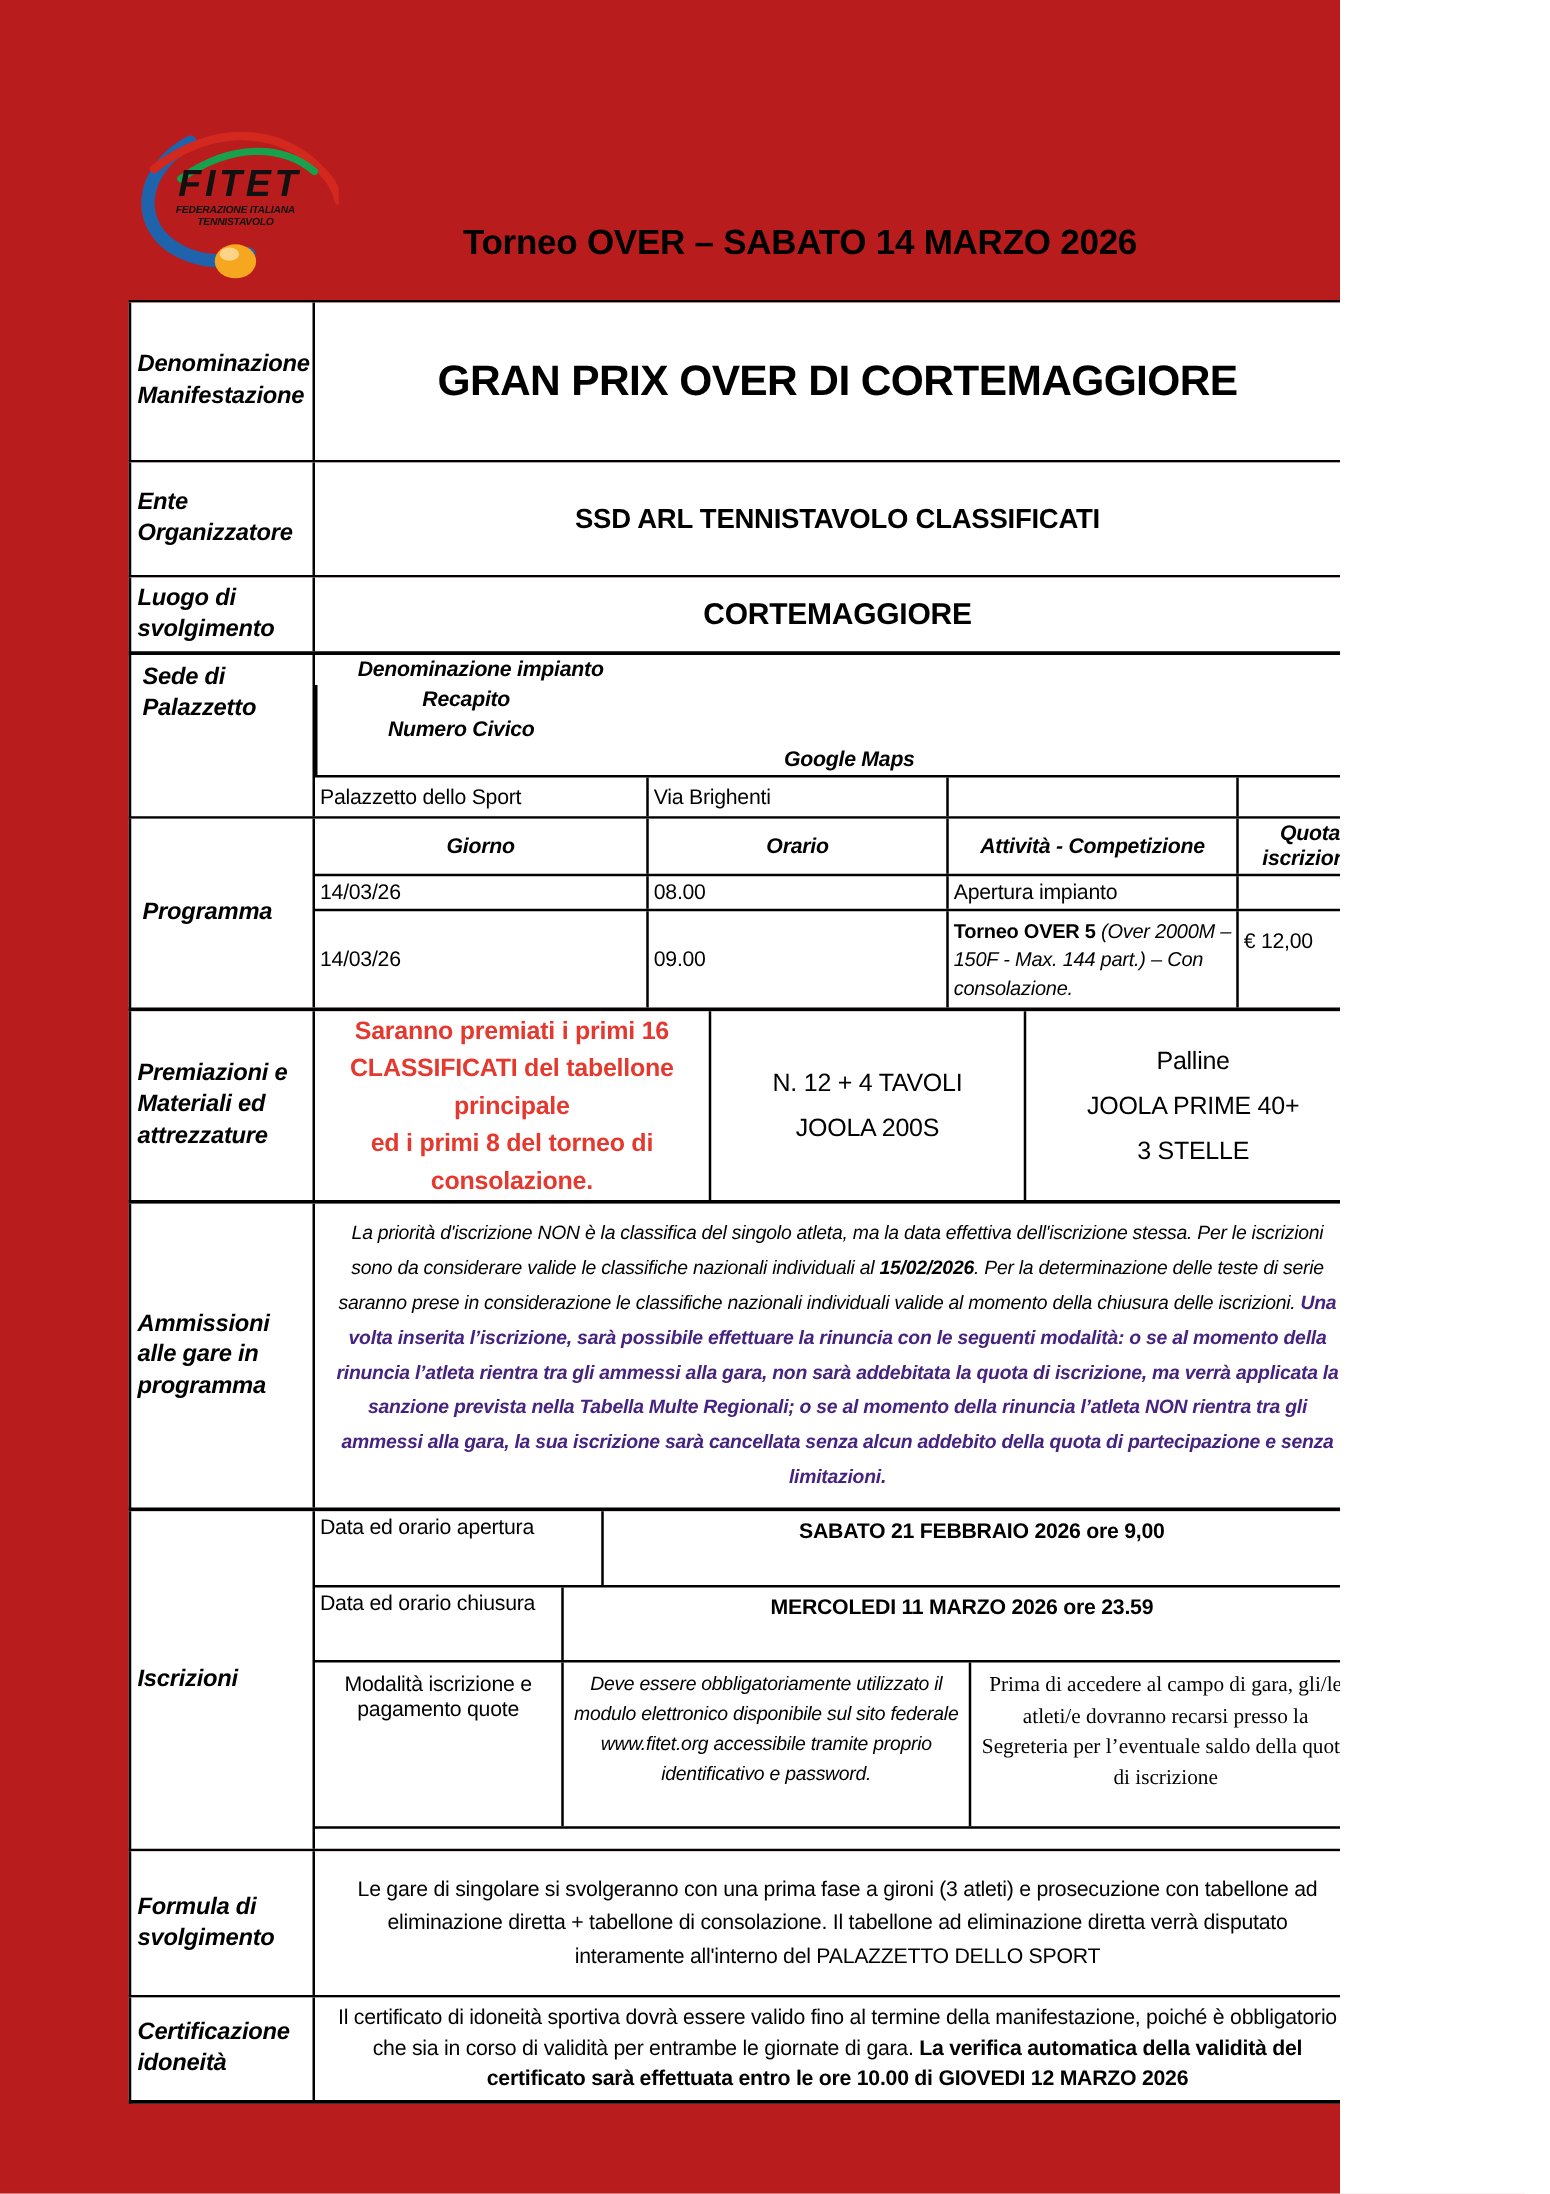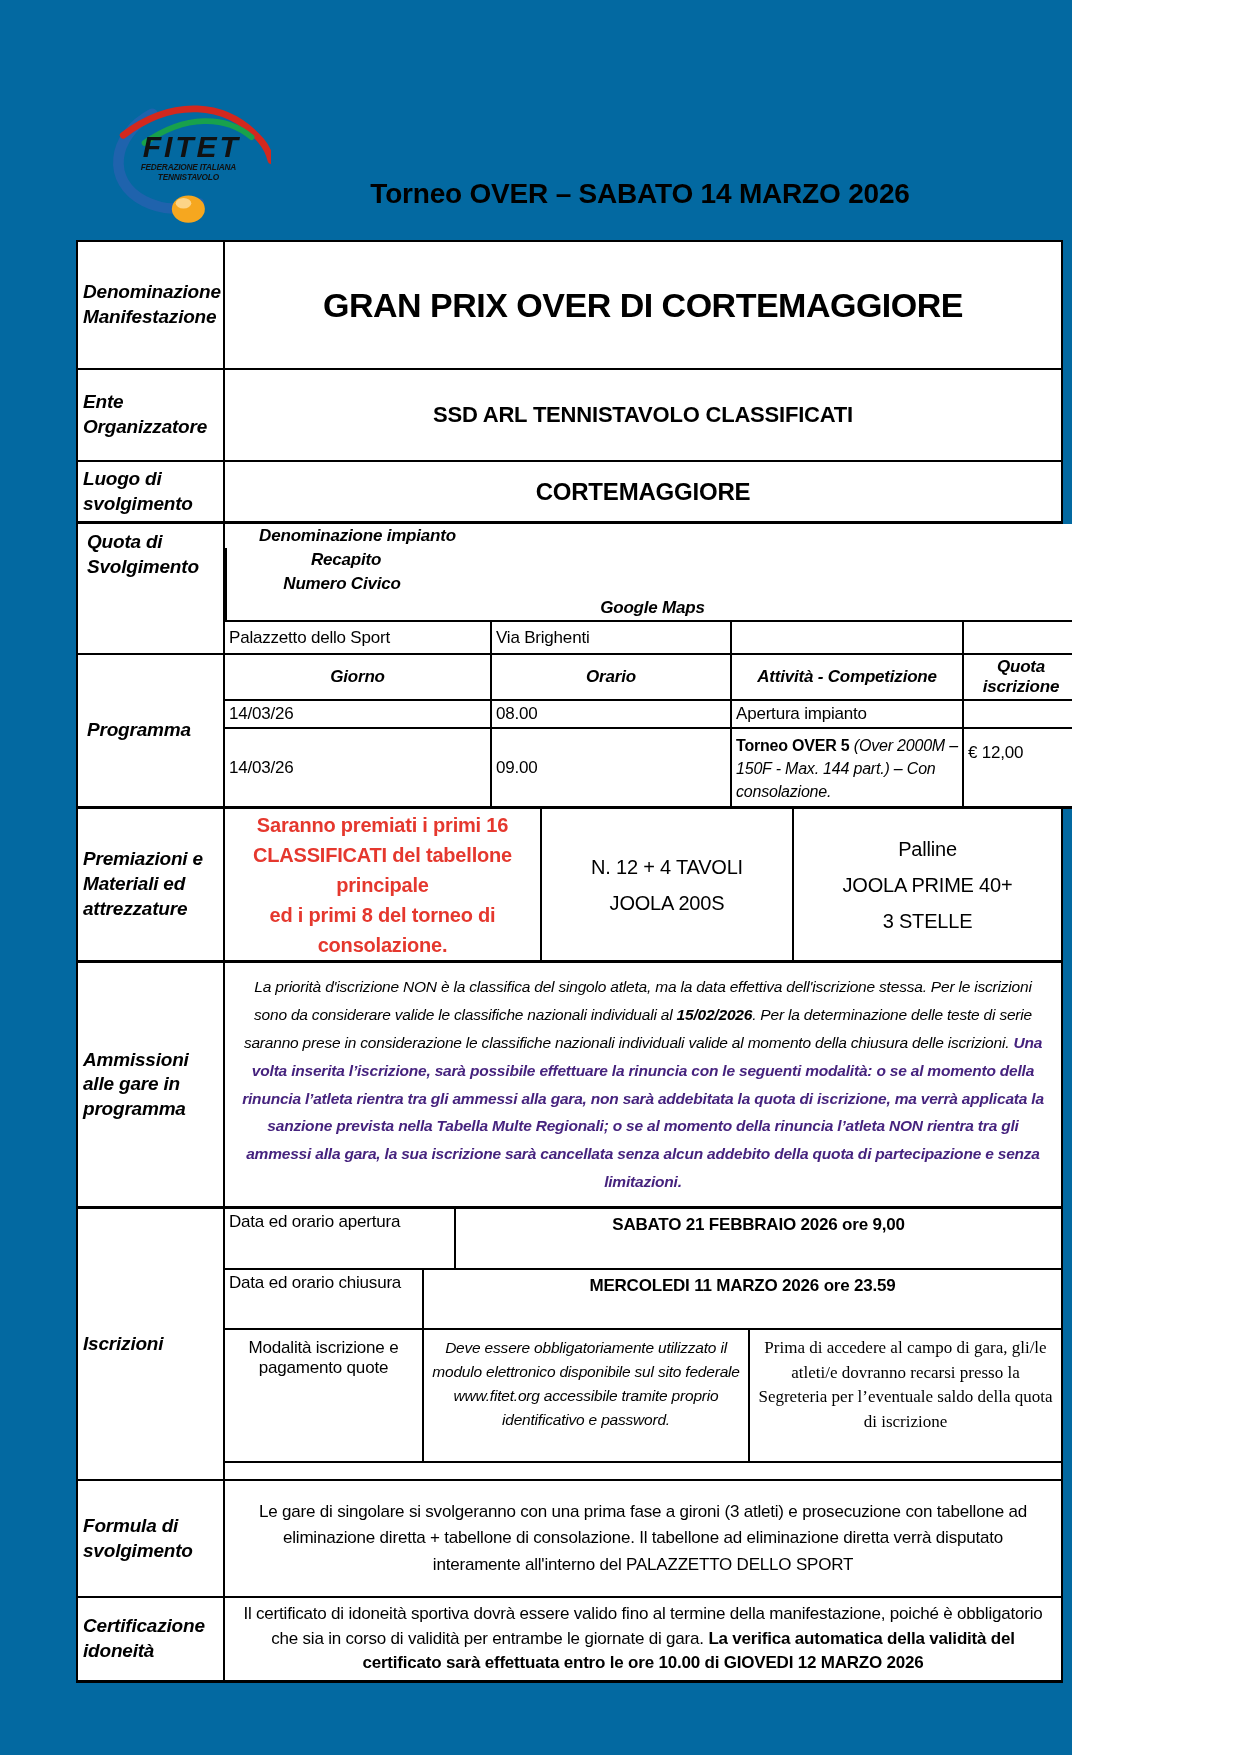--- a/index.html
+++ b/index.html
@@ -1,27 +1,27 @@
 <!DOCTYPE html>
 <html><head>
 <meta charset="utf-8">
 <style>
   html,body { margin:0; padding:0; background:#ffffff; }
   .page {
-    position:relative; width:1072px; height:1755px; background:#0369a1;
+    position:relative; width:1072px; height:1755px; background:#b91c1c;
     font-family:"Liberation Sans", sans-serif; color:#000;
     letter-spacing:-0.2px; overflow:hidden;
   }
   .logo { position:absolute; left:96px; top:92px; }
   .doc-title {
     position:absolute; left:0; top:178px; width:1240px;
     text-align:center; padding-left:40px; box-sizing:border-box;
     font-size:28px; font-weight:bold;
   }
-  .tbl { position:absolute; left:76px; top:240px; width:987px; border-top:2px solid #000; }
+  .tbl { position:absolute; left:103px; top:240px; width:987px; border-top:2px solid #000; }
   .row { display:flex; border-left:2px solid #000; border-right:2px solid #000; border-bottom:2px solid #000; box-sizing:border-box; width:987px; background:#fff; }
   .row.bb3 { border-bottom-width:3px; }
   .row.overhang { width:1004px; }
   .lab {
     width:147px; min-width:147px; box-sizing:border-box; padding:3px 2px 3px 5px;
     font-style:italic; font-weight:bold; font-size:19px; line-height:1.3;
     display:flex; align-items:center; border-right:2px solid #000;
   }
   .lab.pad { padding-left:9px; }
   .content { flex:1; display:flex; flex-direction:column; }
@@ -101,21 +101,21 @@
       <div class="lab">Ente Organizzatore</div>
       <div class="mid-title">SSD ARL TENNISTAVOLO CLASSIFICATI</div>
     </div>
 
     <div class="row h62 bb3">
       <div class="lab">Luogo di svolgimento</div>
       <div class="small-title">CORTEMAGGIORE</div>
     </div>
 
     <div class="row overhang">
-      <div class="lab pad" style="align-items:flex-start; padding-top:6px;">Quota di Svolgimento</div>
+      <div class="lab pad" style="align-items:flex-start; padding-top:6px;">Sede di Palazzetto</div>
       <div class="content">
         <div class="subrow sh29">
           <div class="cell first hdr c1">Denominazione impianto</div>
           <div class="cell hdr c2">Recapito</div>
           <div class="cell hdr c3">Numero Civico</div>
           <div class="cell hdr c4">Google Maps</div>
         </div>
         <div class="subrow sh31 last">
           <div class="cell first c1 vcenter">Palazzetto dello Sport</div>
           <div class="cell c2 vcenter">Via Brighenti</div>

